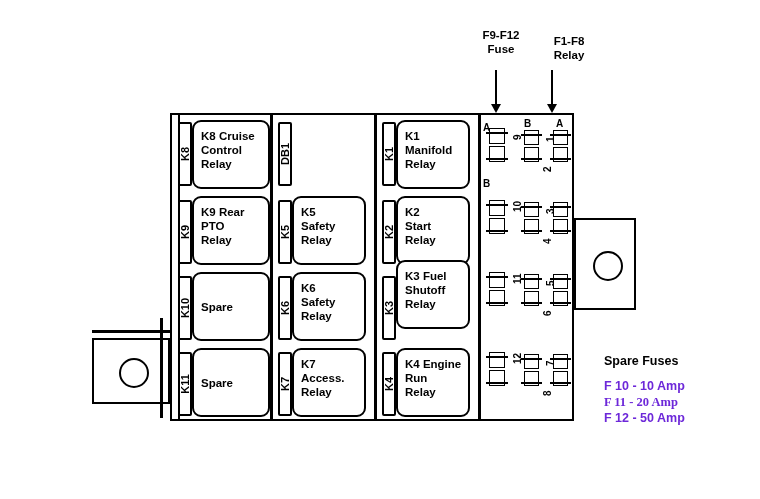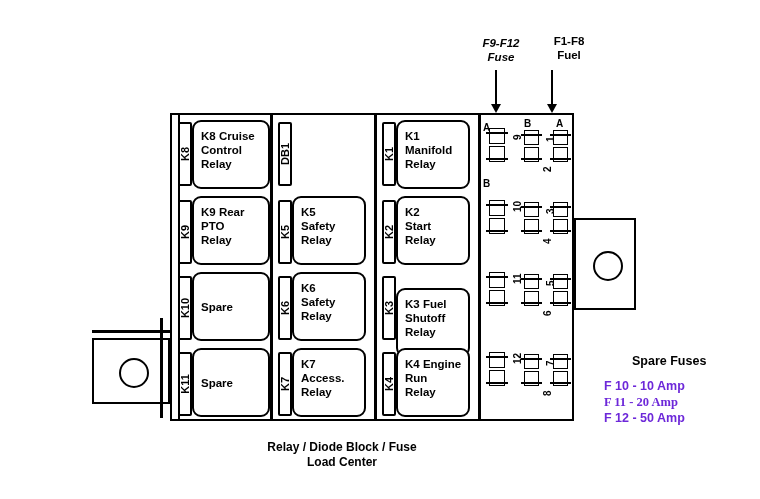--- a/index.html
+++ b/index.html
@@ -129,24 +129,24 @@
     border-left: 5.5px solid transparent;
     border-right: 5.5px solid transparent;
     border-top: 9px solid #000;
   }
 </style>
 </head>
 <body>
 
 <div id="stage">
 
-  <div class="abs callout" style="left:466px; top:36px; width:70px;font-style:italic;">F9-F12
+  <div class="abs callout" style="left:466px; top:28px; width:70px;">F9-F12
 Fuse</div>
   <div class="abs callout" style="left:534px; top:34px; width:70px;">F1-F8
-Fuel</div>
+Relay</div>
 
   <div class="arrow-line abs" style="left:495px; top:70px; height:36px;"></div>
   <div class="arrow-head abs" style="left:491px; top:104px;"></div>
 
   <div class="arrow-line abs" style="left:551px; top:70px; height:36px;"></div>
   <div class="arrow-head abs" style="left:547px; top:104px;"></div>
 
   <div class="abs body-outline" style="left:170px; top:113px; width:404px; height:308px;"></div>
 
   <div class="hline abs" style="left:270px; top:113px; width:2.5px; height:308px;"></div>
@@ -242,21 +242,21 @@
   </div>
   <div class="abs relay" style="left:396px; top:196px; width:74px; height:69px;">
     <div class="relay-txt">K2
 Start
 Relay</div>
   </div>
 
   <div class="abs vtag" style="left:382px; top:276px; width:14px; height:64px;">
     <span>K3</span>
   </div>
-  <div class="abs relay" style="left:396px; top:288px; width:74px; height:69px;">
+  <div class="abs relay" style="left:396px; top:260px; width:74px; height:69px;">
     <div class="relay-txt">K3 Fuel
 Shutoff
 Relay</div>
   </div>
 
   <div class="abs vtag" style="left:382px; top:352px; width:14px; height:64px;">
     <span>K4</span>
   </div>
   <div class="abs relay" style="left:396px; top:348px; width:74px; height:69px;">
     <div class="relay-txt">K4 Engine
@@ -335,21 +335,19 @@
   <div class="abs hline" style="left:521px; top:358px; width:21px; height:2px;"></div>
   <div class="abs hline" style="left:521px; top:382px; width:21px; height:2px;"></div>
   <div class="abs fnum rot" style="left:545px; top:366px;">7</div>
 
   <div class="abs fuse" style="left:553px; top:354px; width:15px; height:15px;"></div>
   <div class="abs fuse" style="left:553px; top:371px; width:15px; height:15px;"></div>
   <div class="abs hline" style="left:550px; top:358px; width:21px; height:2px;"></div>
   <div class="abs hline" style="left:550px; top:382px; width:21px; height:2px;"></div>
   <div class="abs fnum rot" style="left:542px; top:396px;">8</div>
 
-  <div class="abs caption" style="left:212px; top:440px; width:260px;">Relay / Diode Block / Fuse
-Load Center</div>
-
-  <div class="abs spare-title" style="left:632px; top:354px;">Spare Fuses</div>
+
+  <div class="abs spare-title" style="left:604px; top:354px;">Spare Fuses</div>
   <div class="abs spare-line" style="left:604px; top:378px;">F 10 - 10 Amp</div>
   <div class="abs spare-line" style="left:604px; top:394px;font-family:Liberation Serif, serif;">F 11 - 20 Amp</div>
   <div class="abs spare-line" style="left:604px; top:410px;">F 12 - 50 Amp</div>
 
 </div>
 
 </body></html>

